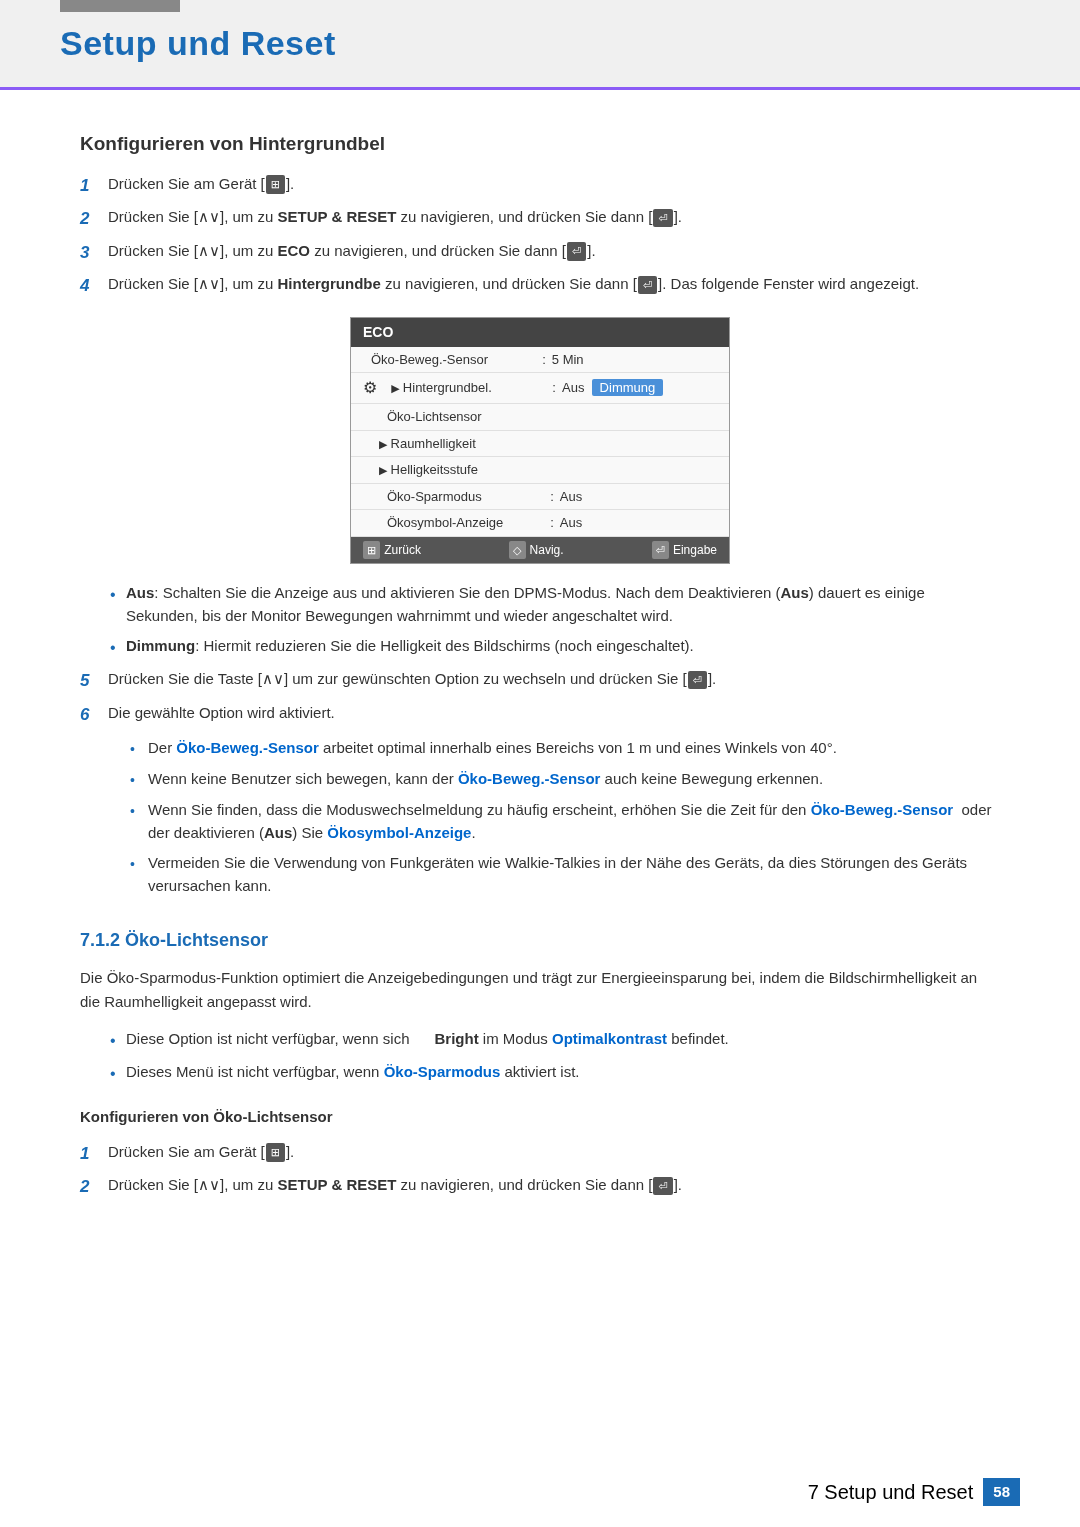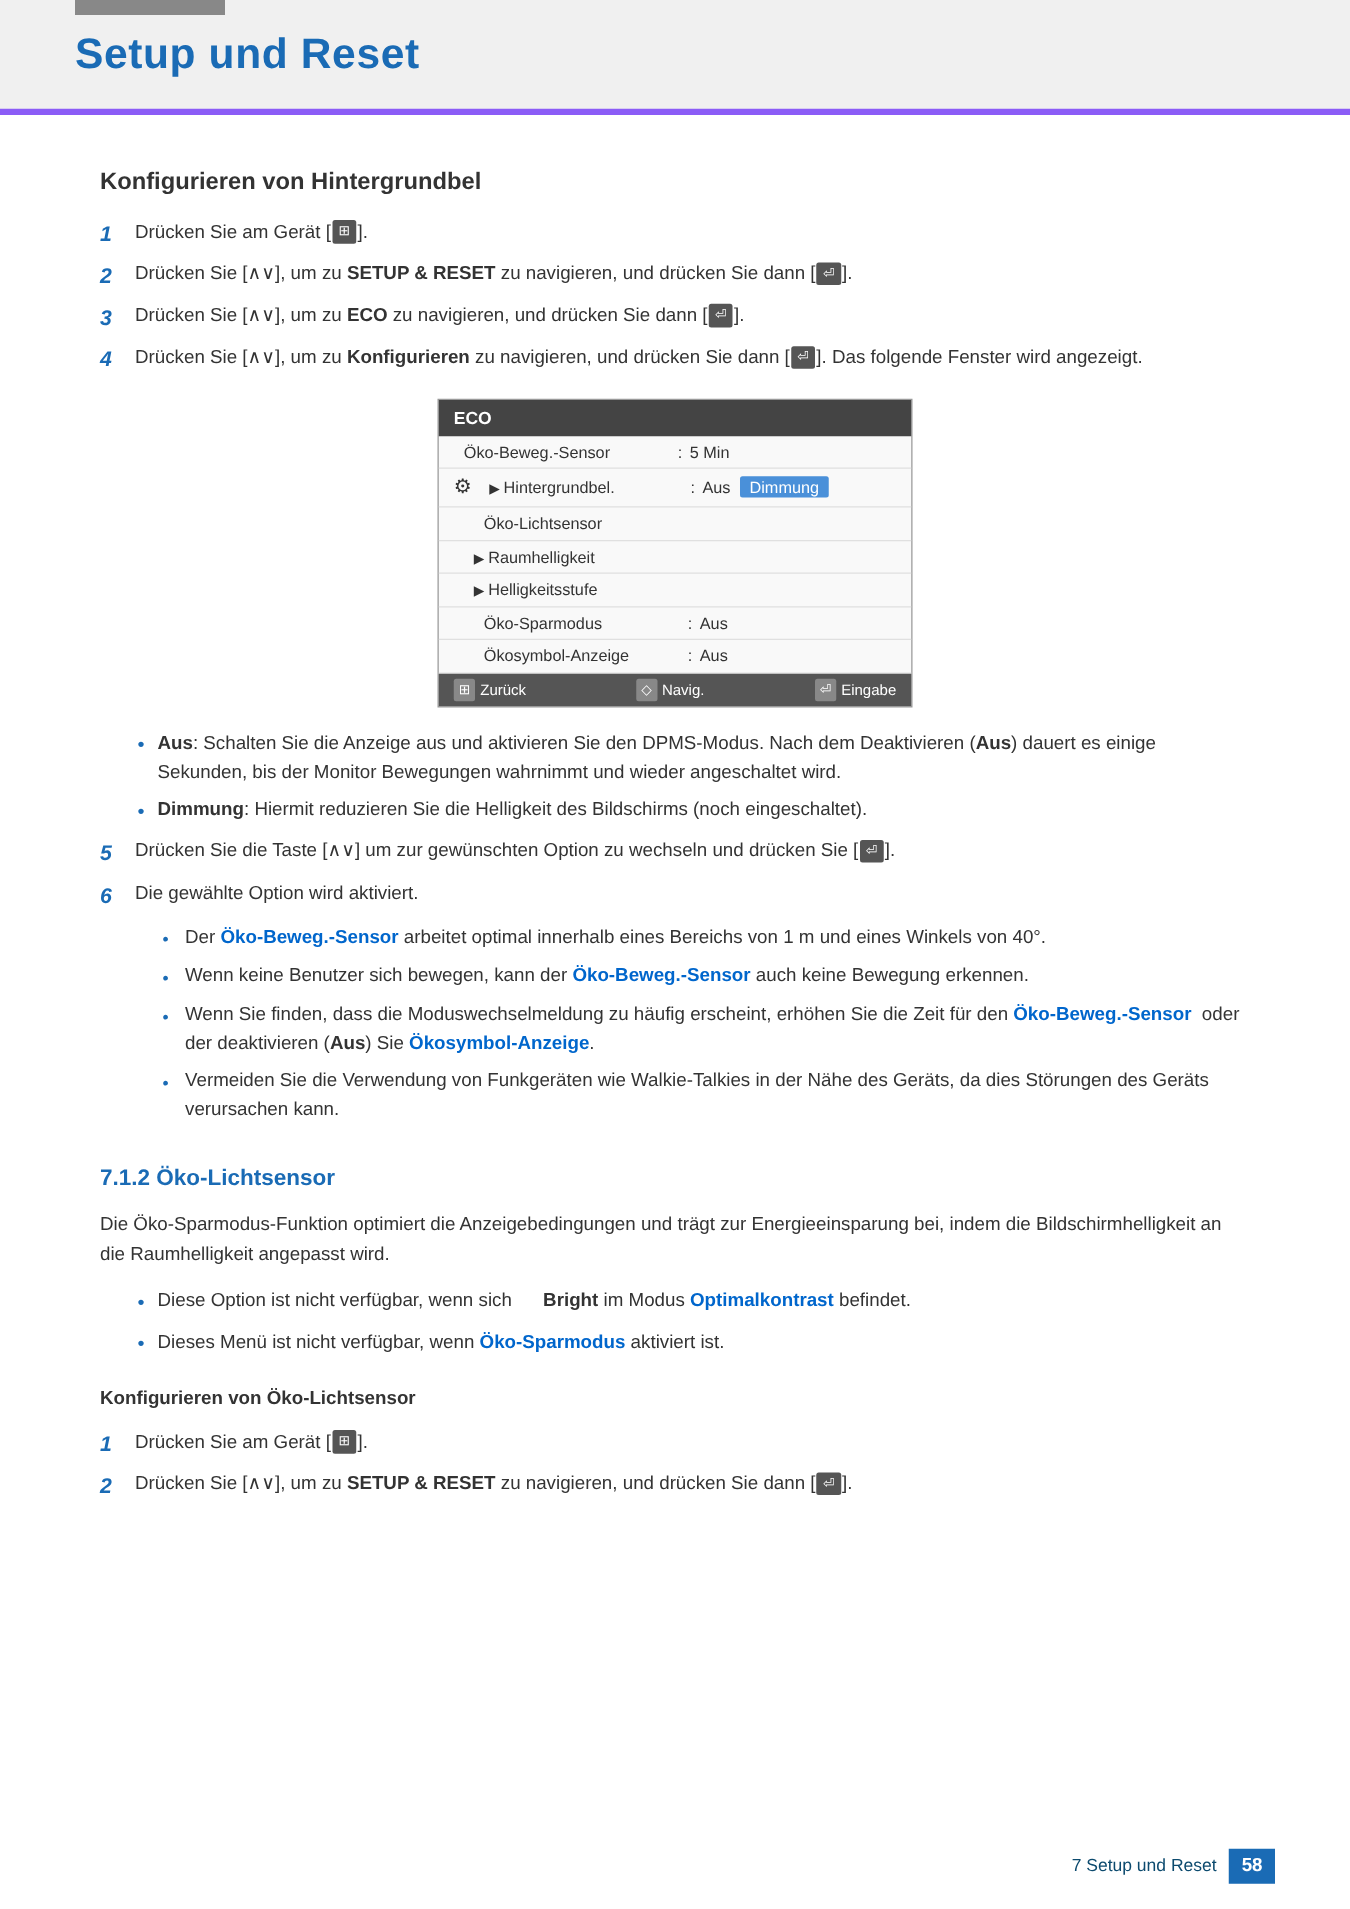--- a/index.html
+++ b/index.html
@@ -10,21 +10,21 @@
       width: 1080px;
       min-height: 1527px;
       position: relative;
       font-size: 15px;
       line-height: 1.5;
     }
 
     .page-header {
       background: #f0f0f0;
       padding: 18px 65px 18px 60px;
-      border-bottom: 5px solid #8b5cf6;
+      border-bottom: 3px solid #8b5cf6;
     }
 
     .page-title {
       font-size: 34px;
       font-weight: bold;
       color: #1a6bb5;
       letter-spacing: 0.5px;
     }
 
     .content {
@@ -226,22 +226,22 @@
       bottom: 20px;
       right: 60px;
       display: flex;
       align-items: center;
       gap: 10px;
       font-size: 14px;
       color: #555;
     }
 
     .footer-chapter {
-      color: #0c4a6e;
-      font-size: 14px;
+      color: #000000;
+      font-size: 20px;
     }
 
     .footer-page-num {
       background: #1a6bb5;
       color: #fff;
       padding: 3px 10px;
       font-size: 15px;
       font-weight: bold;
     }
 
@@ -301,21 +301,21 @@
     </li>
     <li>
       <span class="num">3</span>
       <span class="num-text">
         Drücken Sie [∧∨], um zu <span class="bold-text">ECO</span> zu navigieren, und drücken Sie dann [<span class="inline-icon">⏎</span>].
       </span>
     </li>
     <li>
       <span class="num">4</span>
       <span class="num-text">
-        Drücken Sie [∧∨], um zu <span class="bold-text">Konfigurieren</span> zu navigieren, und drücken Sie dann [<span class="inline-icon">⏎</span>]. Das folgende Fenster wird angezeigt.
+        Drücken Sie [∧∨], um zu <span class="bold-text">Hintergrundbe</span> zu navigieren, und drücken Sie dann [<span class="inline-icon">⏎</span>]. Das folgende Fenster wird angezeigt.
       </span>
     </li>
   </ol>
 
   <div class="eco-box-wrapper">
     <div class="eco-box">
       <div class="eco-box-header">ECO</div>
       <div class="eco-box-rows">
 
         <div class="eco-row">

